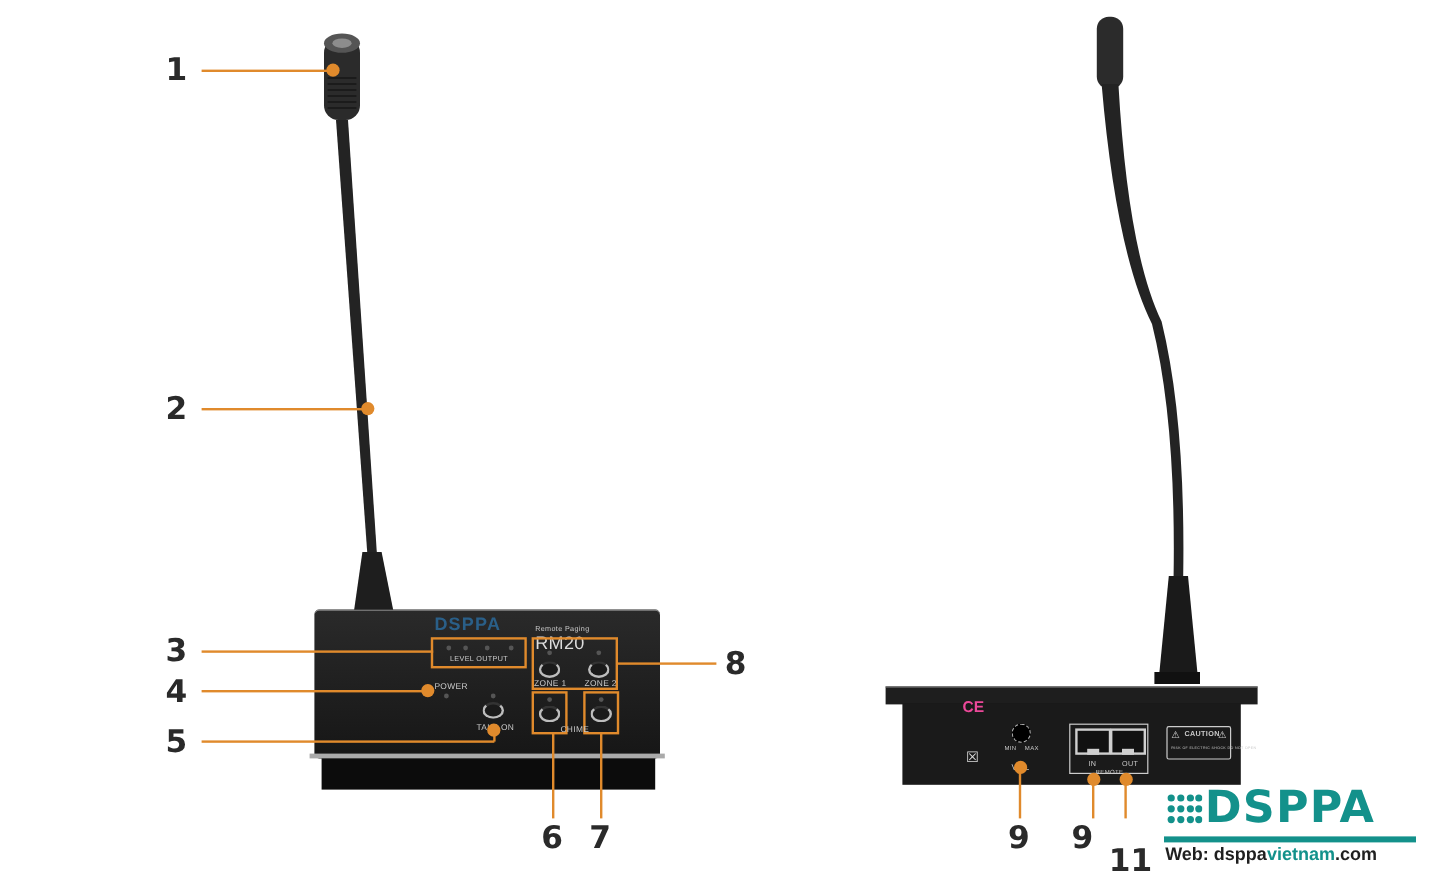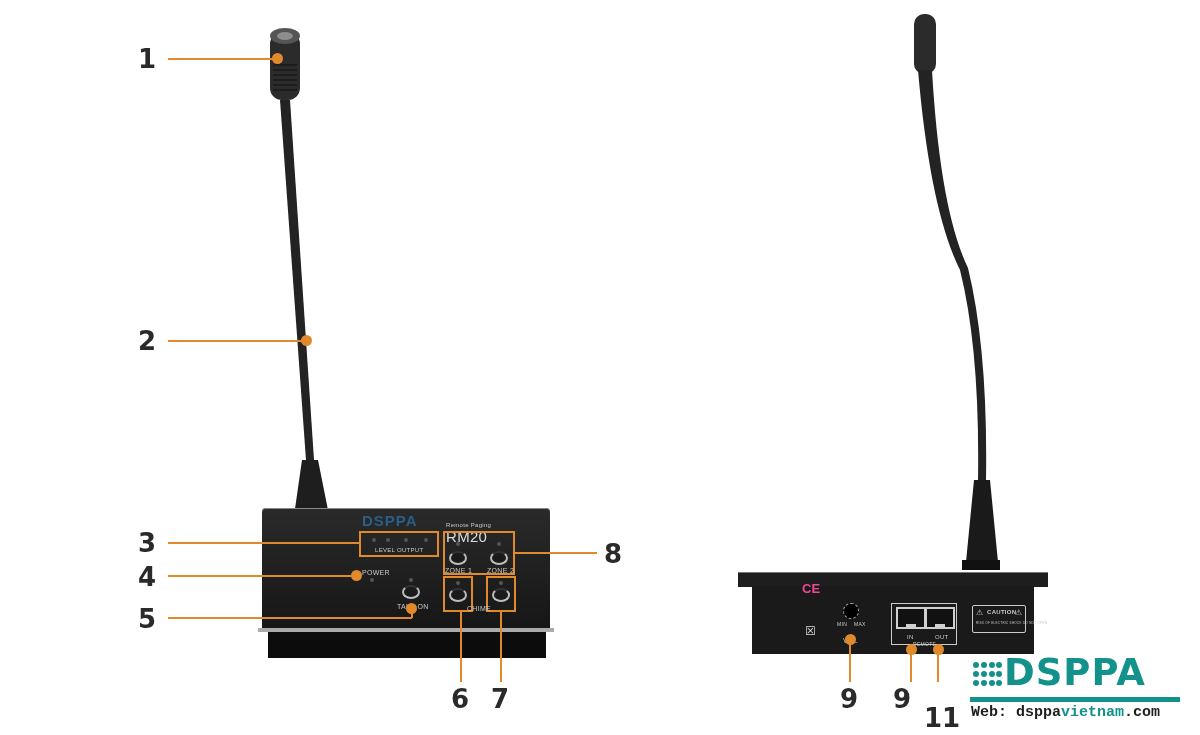--- a/index.html
+++ b/index.html
@@ -167,16 +167,16 @@
         <circle cx="20" cy="14" r="3"></circle>
         <circle cx="27" cy="14" r="3"></circle>
       <circle cx="4" cy="23" r="3"></circle>
         <circle cx="12" cy="23" r="3"></circle>
         <circle cx="20" cy="23" r="3"></circle>
         <circle cx="27" cy="23" r="3"></circle>
     </g>
   </svg>
   <div class="abs" style="left:1004px;top:654px;font-family:'DejaVu Sans',sans-serif;font-weight:bold;font-size:37px;color:#13918b;letter-spacing:1px;line-height:1;">DSPPA</div>
   <div class="abs" style="left:970px;top:697px;width:210px;height:5px;background:#13918b;"></div>
-  <div class="abs" style="left:971px;top:704px;font-family:Liberation Mono, monospace;font-weight:bold;font-size:15px;color:#1f1f1f;white-space:nowrap;">
+  <div class="abs" style="left:971px;top:704px;font-family:Liberation Sans, sans-serif;font-weight:bold;font-size:15px;color:#1f1f1f;white-space:nowrap;">
     <span>Web: dsppa</span><span style="color:#13918b;">vietnam</span><span>.com</span>
   </div>
 </div>
 
 </body></html>

